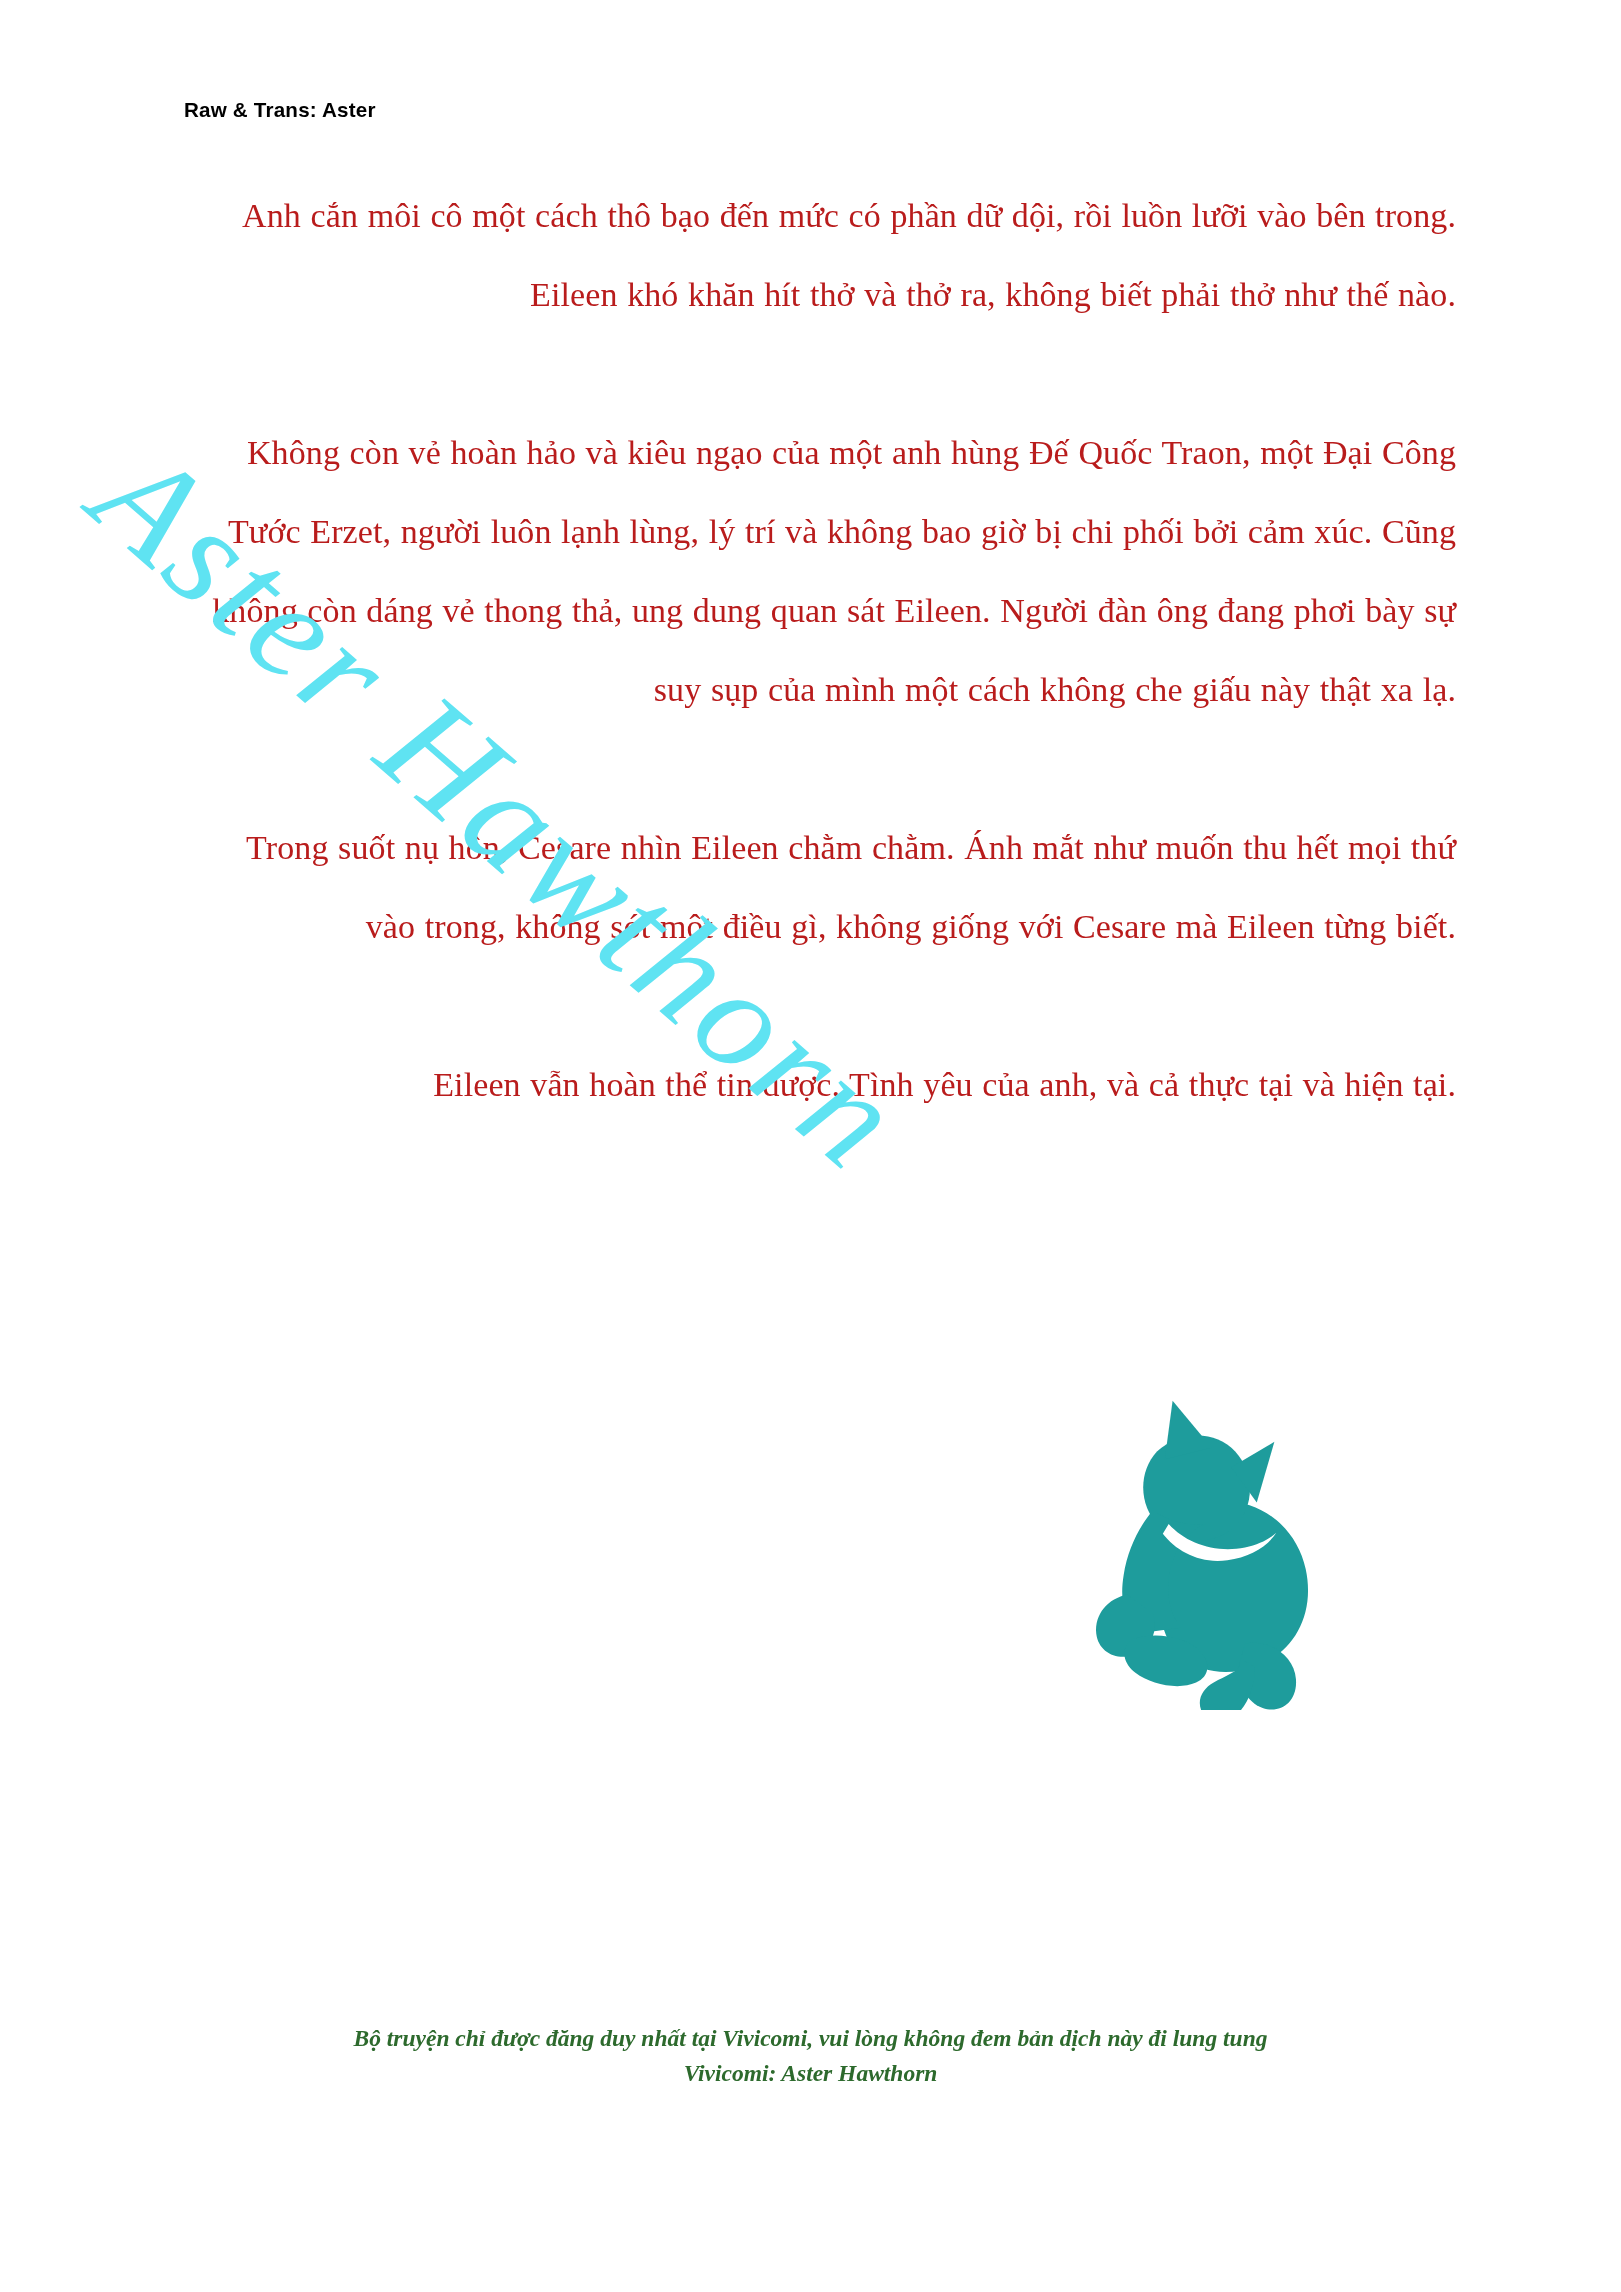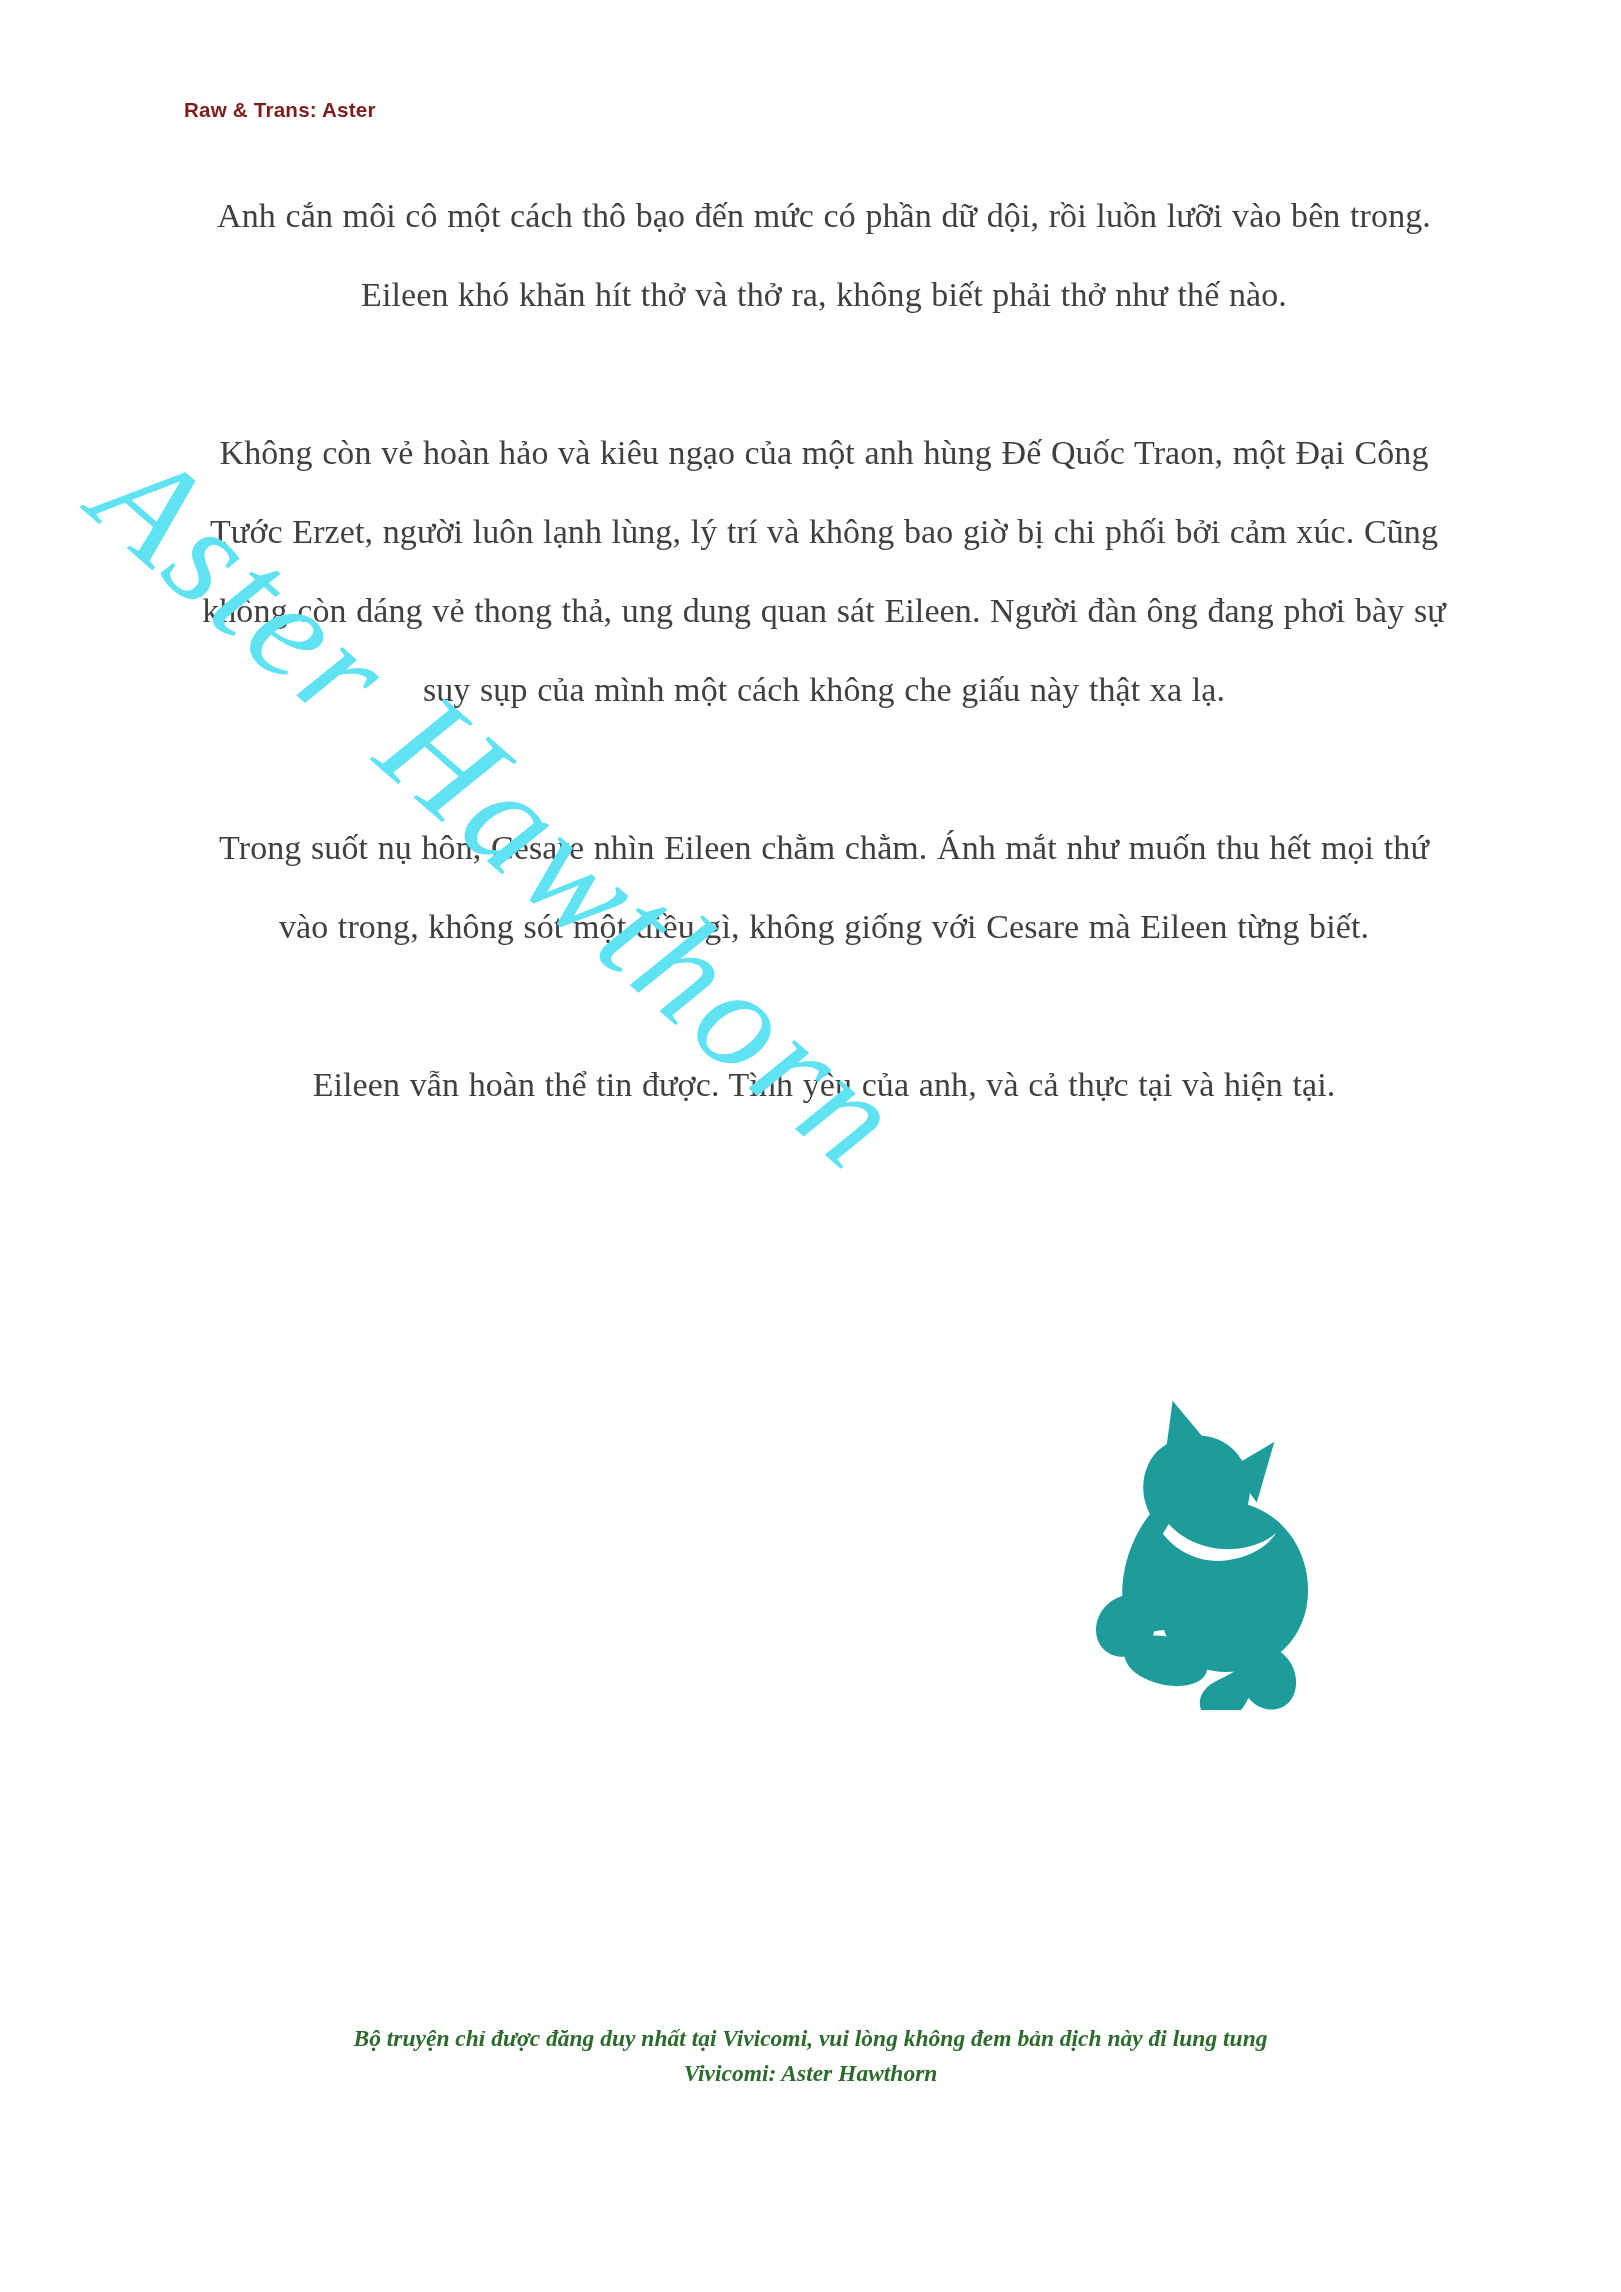--- a/index.html
+++ b/index.html
@@ -23,40 +23,40 @@
   }
 
   
   .doc-header {
     position: absolute;
     left: 184px;
     top: 98px;
     font-family: "Liberation Sans", "DejaVu Sans", sans-serif;
     font-size: 20.6px;
     font-weight: 700;
-    color: #7f1d1d;
+    color: #000000;
     letter-spacing: 0.2px;
     white-space: nowrap;
   }
 
   
   .body-col {
     position: absolute;
     left: 192px;
     top: 176px;
     width: 1264px;
     z-index: 2;
   }
 
   .para {
     font-size: 34px;
     line-height: 79px;
-    color: #404040;
+    color: #b91c1c;
     margin: 0 0 79px 0;
-    text-align: center;
+    text-align: right;
     letter-spacing: 0.1px;
     word-spacing: 1px;
   }
   .para:last-child { margin-bottom: 0; }
 
   
   .watermark {
     position: absolute;
     left: 165px;
     top: 421px;

